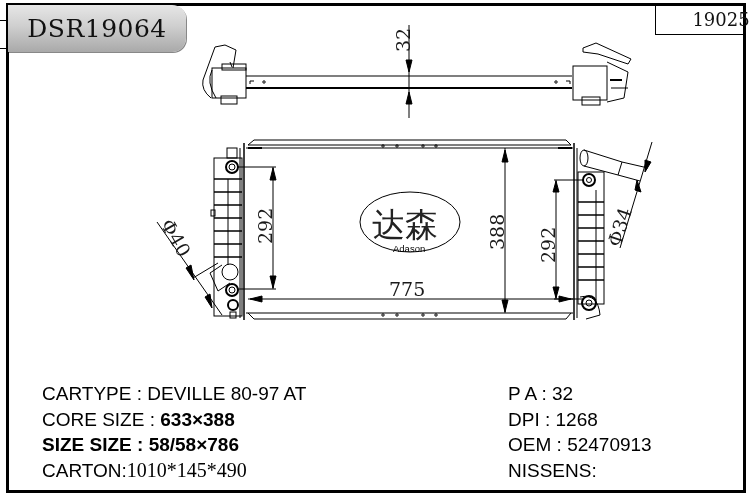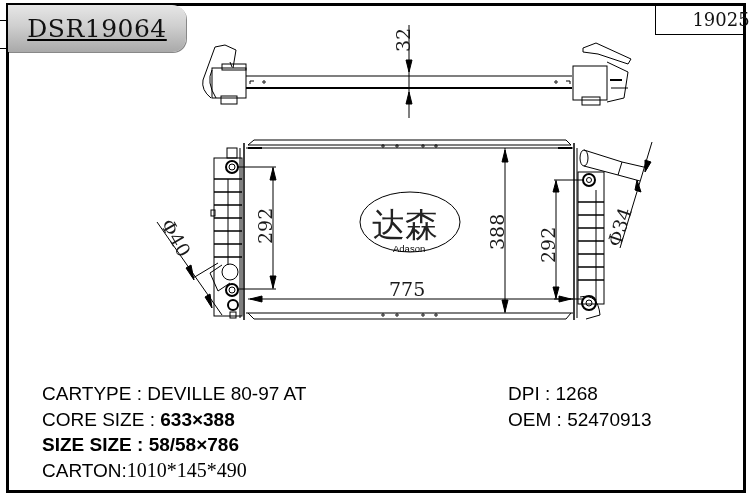--- a/index.html
+++ b/index.html
@@ -5,21 +5,21 @@
     html, body { margin: 0; padding: 0; background: #ffffff; }
     body { width: 752px; height: 496px; position: relative; overflow: hidden;
            font-family: "DejaVu Sans", sans-serif; }
     .frame { position: absolute; left: 6px; top: 3px; width: 740px; height: 490px;
              border-left: 3px solid #000; border-top: 3px solid #000;
              border-right: 3px solid #000; border-bottom: 3px solid #000; box-sizing: border-box; }
     .tick-left { position: absolute; left: 0; width: 8px; height: 1px; background: #000; }
     .model-badge { position: absolute; left: 8px; top: 5px; width: 178px; height: 47px;
                    background: linear-gradient(to bottom, #e6e6e6 0%, #cfcfcf 45%, #a9a9a9 100%);
                    border-radius: 0 14px 14px 0; box-shadow: 1px 1px 0 #888;
-                   display: flex; align-items: center; justify-content: center; text-decoration: underline; }
+                   display: flex; align-items: center; justify-content: center; }
     .model-badge span { font-family: "DejaVu Serif", serif; font-size: 25px; color: #111;
                         letter-spacing: 0.5px; }
     .ref-box { position: absolute; left: 655px; top: 5px; width: 88px; height: 30px;
                border-left: 1.5px solid #000; border-bottom: 1.5px solid #000; box-sizing: border-box;
                display: flex; align-items: center; justify-content: center; }
     .ref-box span { font-family: "DejaVu Serif", serif; font-size: 18px; color: #111; margin-left: 43px; }
     svg.drawing { position: absolute; left: 0; top: 0; }
     .dim { font-family: "DejaVu Serif", serif; font-size: 19px; fill: #1a1a1a; }
     .specs { position: absolute; font-family: "Liberation Sans", sans-serif; font-size: 19px;
              color: #000; line-height: 25.5px; }
@@ -194,15 +194,17 @@
 </svg>
 
 <div class="specs specs-left">
   <div class="row"><span>CARTYPE : </span><span>DEVILLE 80-97 AT</span></div>
   <div class="row"><span>CORE SIZE : </span><span class="b">633×388</span></div>
   <div class="row b"><span>SIZE SIZE : </span><span>58/58×786</span></div>
   <div class="row"><span>CARTON:</span><span class="serif">1010*145*490</span></div>
 </div>
 
 <div class="specs specs-right">
+  <div class="row"><span>P A : </span><span>32</span></div>
   <div class="row"><span>DPI : </span><span>1268</span></div>
   <div class="row"><span>OEM : </span><span>52470913</span></div>
+  <div class="row"><span>NISSENS:</span><span></span></div>
 </div>
 
 </body></html>

